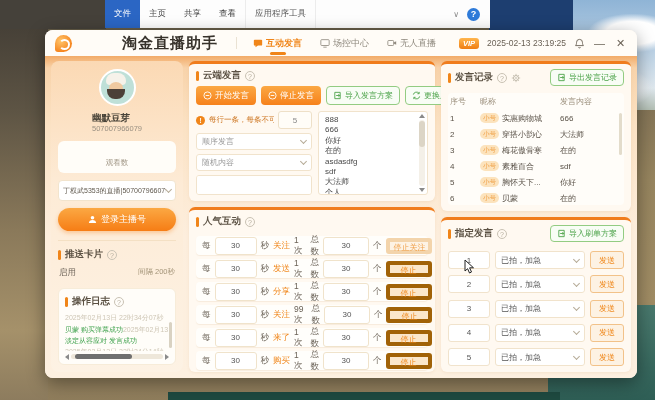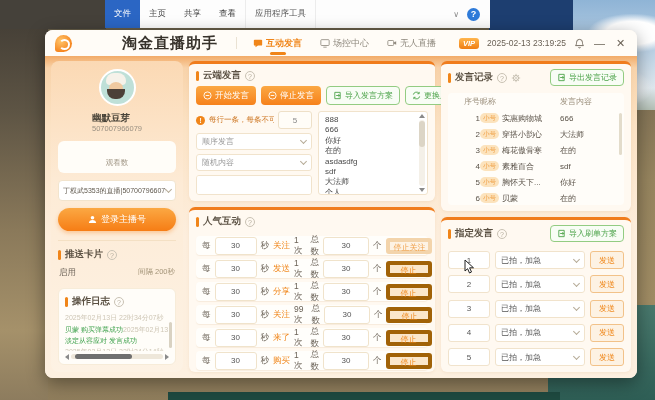--- a/index.html
+++ b/index.html
@@ -150,21 +150,21 @@
     border-radius:3px;padding:0 4px;white-space:nowrap;}
   .stopbtn.light{background:#fdf3e5;border-color:#f3d4ab;color:#f0a04a;}
 
   
   .records{height:150px;padding:5px 7px 6px;display:flex;flex-direction:column;}
   .gear{color:#b5ae9f;flex:none;display:flex;}
   .rtable{flex:1;background:#fffdf9;border-radius:4px;position:relative;padding:0 8px 0 2px;overflow:hidden;
     margin-top:3px;}
   .thead{display:flex;color:#9b8f7c;height:17px;align-items:center;font-size:8px;}
   .trow{display:flex;align-items:center;height:16px;color:#5a5248;font-size:8px;}
-  .c-no{width:30px;text-align:right;flex:none;}
+  .c-no{width:30px;text-align:left;flex:none;}
   .c-nick{width:80px;display:flex;align-items:center;gap:3px;overflow:hidden;white-space:nowrap;flex:none;}
   .c-cont{flex:1;overflow:hidden;white-space:nowrap;}
   .badge{background:#fce3bd;color:#ef9f44;font-size:6.5px;padding:0 3px;border-radius:6px;height:10px;
     line-height:10px;flex:none;}
   .nick{overflow:hidden;text-overflow:ellipsis;}
   .rscroll{position:absolute;right:2px;top:20px;width:3px;height:42px;background:#e3dccb;border-radius:2px;}
 
   
   .assign{flex:1;padding:5px 7px 6px;display:flex;flex-direction:column;min-height:0;}
   .arows{flex:1;display:flex;flex-direction:column;justify-content:space-between;margin-top:5px;}

